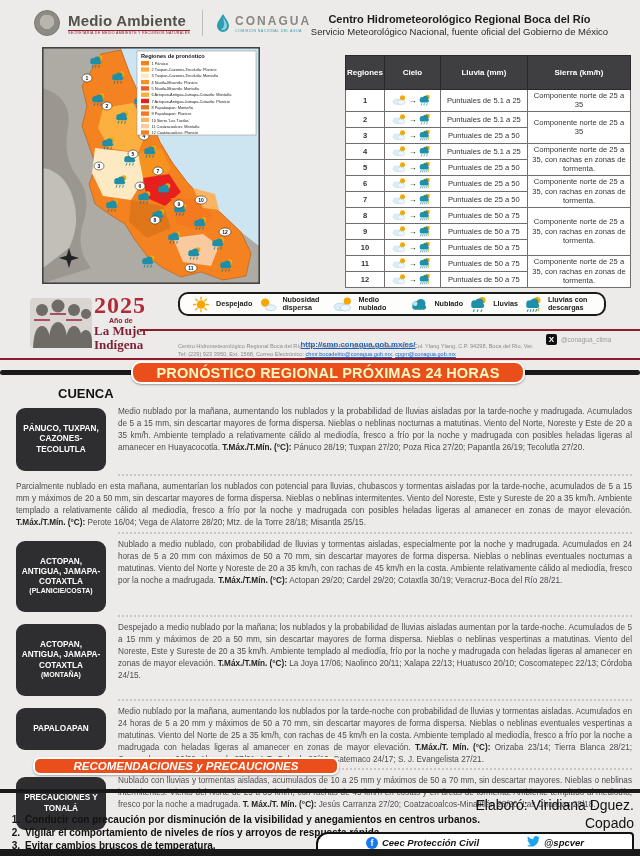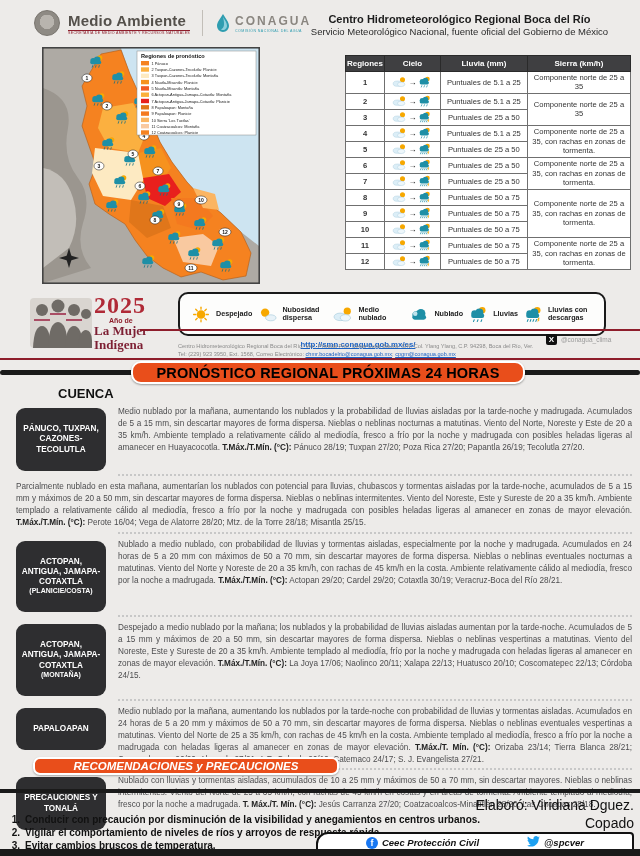--- a/index.html
+++ b/index.html
@@ -20,54 +20,54 @@
   .head-title { position:absolute; right:8px; top:13px; width:345px; text-align:center; }
   .head-title .t1 { font-size:11px; font-weight:bold; color:#1c1c1c; }
   .head-title .t2 { font-size:9.5px; color:#2a2a2a; margin-top:1px; }
 
   
   .map { position:absolute; left:42px; top:47px; width:218px; height:237px; border:1px solid #444; background:#b6b2ac; }
   .map svg { display:block; }
 
   
   table.regions { position:absolute; left:345px; top:55px; width:286px; border-collapse:collapse; background:#fff; }
-  table.regions th { background:#3f3f41; color:#fff; font-size:8px; font-weight:bold; padding:3px 1px; border:1px solid #2a2a2a; }
+  table.regions th { background:#3f3f41; color:#fff; font-size:8px; font-weight:bold; padding:12px 1px; border:1px solid #2a2a2a; }
   table.regions td { border:1px solid #6f6f6f; font-size:7.6px; color:#333; text-align:center; padding:1px 2px; height:16px; background:#fff; }
   td.rnum { font-weight:bold; font-size:8.4px; width:38px; }
   td.sky { width:56px; white-space:nowrap; }
   td.rain { width:88px; }
   td.wind { width:104px; font-size:7.4px; line-height:1.25; }
   .mini { width:15px; height:12px; vertical-align:middle; }
   .arr { font-size:8px; color:#111; margin:0 1px; vertical-align:middle; }
 
   
   .logo2025 { position:absolute; left:30px; top:287px; width:150px; height:70px; display:flex; align-items:center; }
   .women { width:62px; height:56px; }
   .y2025 { margin-left:2px; line-height:1; }
   .y2025 .yy { font-family:"Liberation Serif", serif; font-size:24px; font-weight:bold; color:#b02a37; letter-spacing:1px; }
   .y2025 .ad { font-size:7px; color:#8e1d2b; font-weight:bold; text-align:center; }
   .y2025 .lm { font-family:"Liberation Serif", serif; font-size:13px; font-weight:bold; color:#7d1f33; line-height:1.05; }
-  .wlegend { position:absolute; left:178px; top:292px; width:428px; height:44px; border:2px solid #1a1a1a; border-radius:10px; background:#fdfdfc; display:flex; align-items:center; justify-content:space-around; padding:0 8px; }
+  .wlegend { position:absolute; left:178px; top:292px; width:428px; height:24px; border:2px solid #1a1a1a; border-radius:10px; background:#fdfdfc; display:flex; align-items:center; justify-content:space-around; padding:0 8px; }
   .wl-item { display:flex; align-items:center; gap:4px; }
   .wl-item svg { width:22px; height:17px; }
   .wl-item span { font-size:7.2px; font-weight:bold; color:#222; line-height:1.1; max-width:46px; }
 
   .redline1 { position:absolute; left:140px; top:329px; width:500px; height:2px; background:#8e1d2b; }
   .redline2 { position:absolute; left:0; top:358px; width:640px; height:2px; background:#8e1d2b; }
   .linkrow { position:absolute; left:178px; top:333px; width:360px; text-align:center; }
   .linkrow a { font-size:7.8px; color:#1a62c5; font-weight:bold; }
   .addr { position:absolute; left:178px; top:342px; width:368px; font-size:5.6px; color:#8a8a8a; line-height:1.5; }
   .addr a { color:#1a62c5; }
   .xbadge { position:absolute; left:546px; top:334px; display:flex; align-items:center; gap:4px; }
   .xlogo { width:11px; height:11px; background:#111; color:#fff; font-size:8px; font-weight:bold; display:flex; align-items:center; justify-content:center; border-radius:2px; }
   .xbadge span { font-size:6.5px; color:#9a9a9a; }
 
   
   .blackline1 { position:absolute; left:0; top:370px; width:640px; height:5px; background:#1a1a1a; border-radius:3px; }
-  .fbanner { position:absolute; left:131px; top:361px; width:394px; height:23px; background:#e94e1b; border:2px solid #fff; border-radius:10px; color:#000000; font-size:14.5px; font-weight:bold; display:flex; align-items:center; justify-content:center; letter-spacing:.2px; box-shadow:0 1px 2px rgba(0,0,0,.35); }
+  .fbanner { position:absolute; left:131px; top:361px; width:394px; height:23px; background:#e94e1b; border:2px solid #fff; border-radius:10px; color:#fef9c3; font-size:14.5px; font-weight:bold; display:flex; align-items:center; justify-content:center; letter-spacing:.2px; box-shadow:0 1px 2px rgba(0,0,0,.35); }
   .cuenca { position:absolute; left:58px; top:386px; font-size:13px; font-weight:bold; color:#111; }
 
   
   .blocks { position:absolute; left:16px; top:404px; width:616px; }
   .block { display:flex; gap:12px; align-items:flex-start; }
   .blabel { flex:0 0 90px; background:#2e2e30; color:#fff; border-radius:9px; text-align:center; padding:16px 4px; font-weight:bold; font-size:8.2px; line-height:1.25; margin-top:4px; }
   .blabel .sub { font-size:7px; display:block; }
   .btext { flex:1; font-size:8.2px; line-height:1.46; color:#4d4d4f; text-align:justify; padding-top:2px; }
   .btext b { color:#222; }
   .sep { border-top:2px dotted #c7c7c7; margin:3px 0 3px 102px; }

